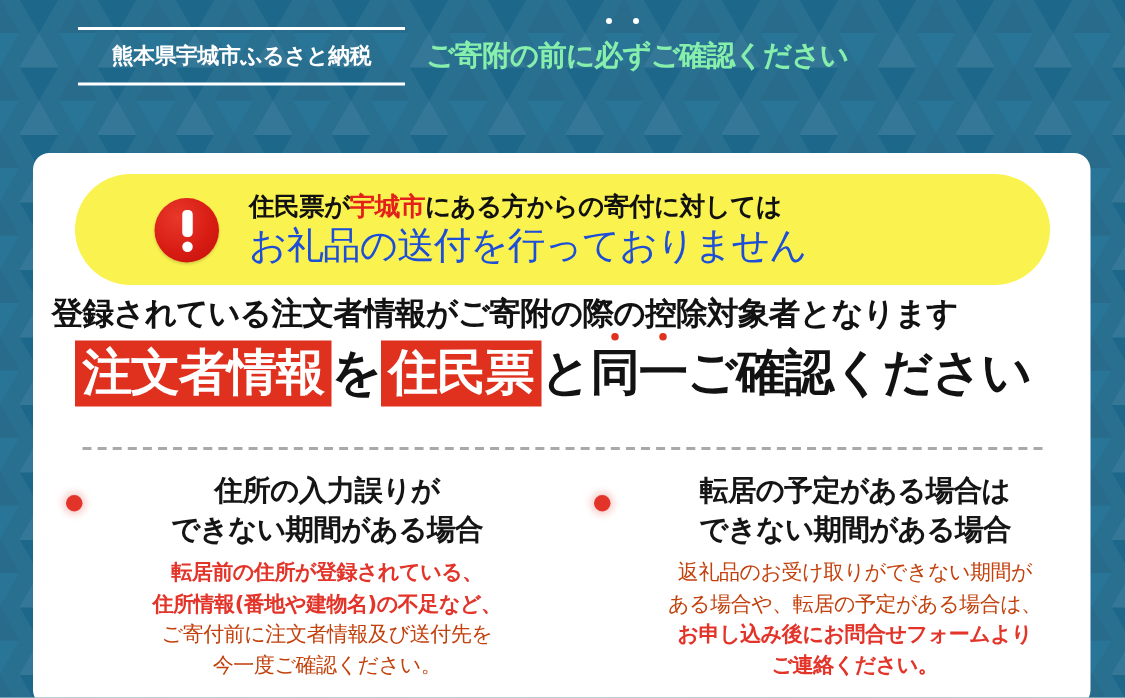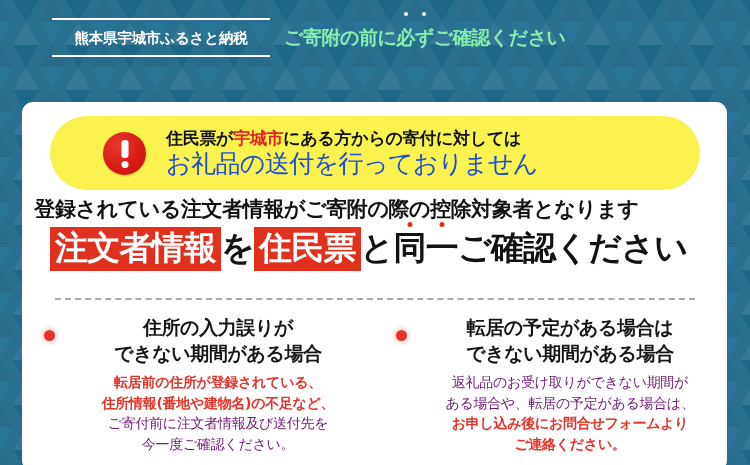--- a/index.html
+++ b/index.html
@@ -169,21 +169,21 @@
     box-shadow:0 0 5px 2px rgba(227,52,42,.25);
   }
   .col-heading{
     font-size:19px; font-weight:bold; color:#151515;
     line-height:26px; letter-spacing:-0.4px; white-space:nowrap;
   }
   .col-body{ margin-top:6px; }
   .col-body p{
     font-size:14px; line-height:20.5px;
     letter-spacing:-0.3px; white-space:nowrap;
-    color:#701a75;
+    color:#c2410c;
   }
   .col-body p.red{ color:#e3342a; font-weight:bold; }
 </style>
 </head>
 <body>
 
 <div id="bg-pattern"></div>
 
 <div id="header">
 

